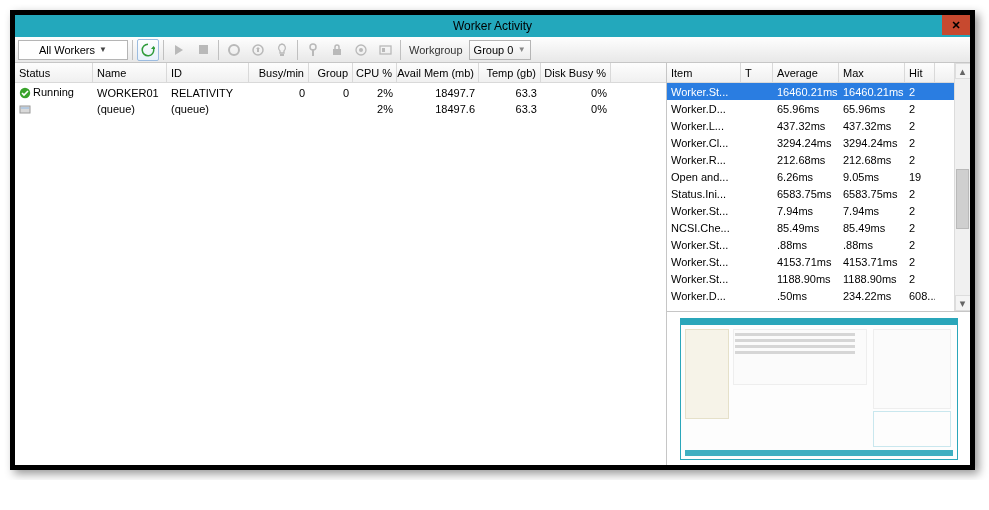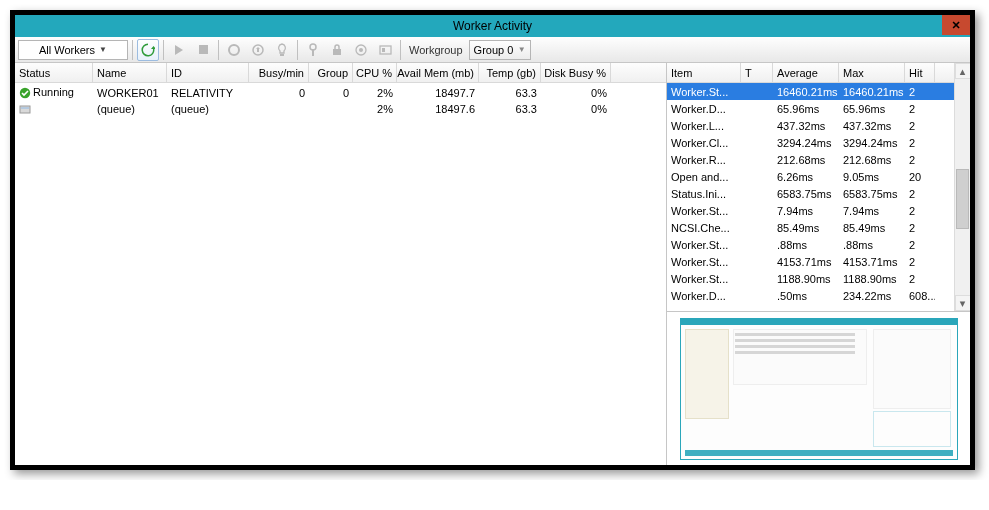--- a/index.html
+++ b/index.html
@@ -222,21 +222,21 @@
                   <div class="cell rh-t"></div>
                   <div class="cell rh-avg">212.68ms</div>
                   <div class="cell rh-max">212.68ms</div>
                   <div class="cell rh-hit">2</div>
                 </div>
                 <div class="rrow">
                   <div class="cell rh-item">Open and...</div>
                   <div class="cell rh-t"></div>
                   <div class="cell rh-avg">6.26ms</div>
                   <div class="cell rh-max">9.05ms</div>
-                  <div class="cell rh-hit">20</div>
+                  <div class="cell rh-hit">19</div>
                 </div>
                 <div class="rrow">
                   <div class="cell rh-item">Status.Ini...</div>
                   <div class="cell rh-t"></div>
                   <div class="cell rh-avg">6583.75ms</div>
                   <div class="cell rh-max">6583.75ms</div>
                   <div class="cell rh-hit">2</div>
                 </div>
                 <div class="rrow">
                   <div class="cell rh-item">Worker.St...</div>

